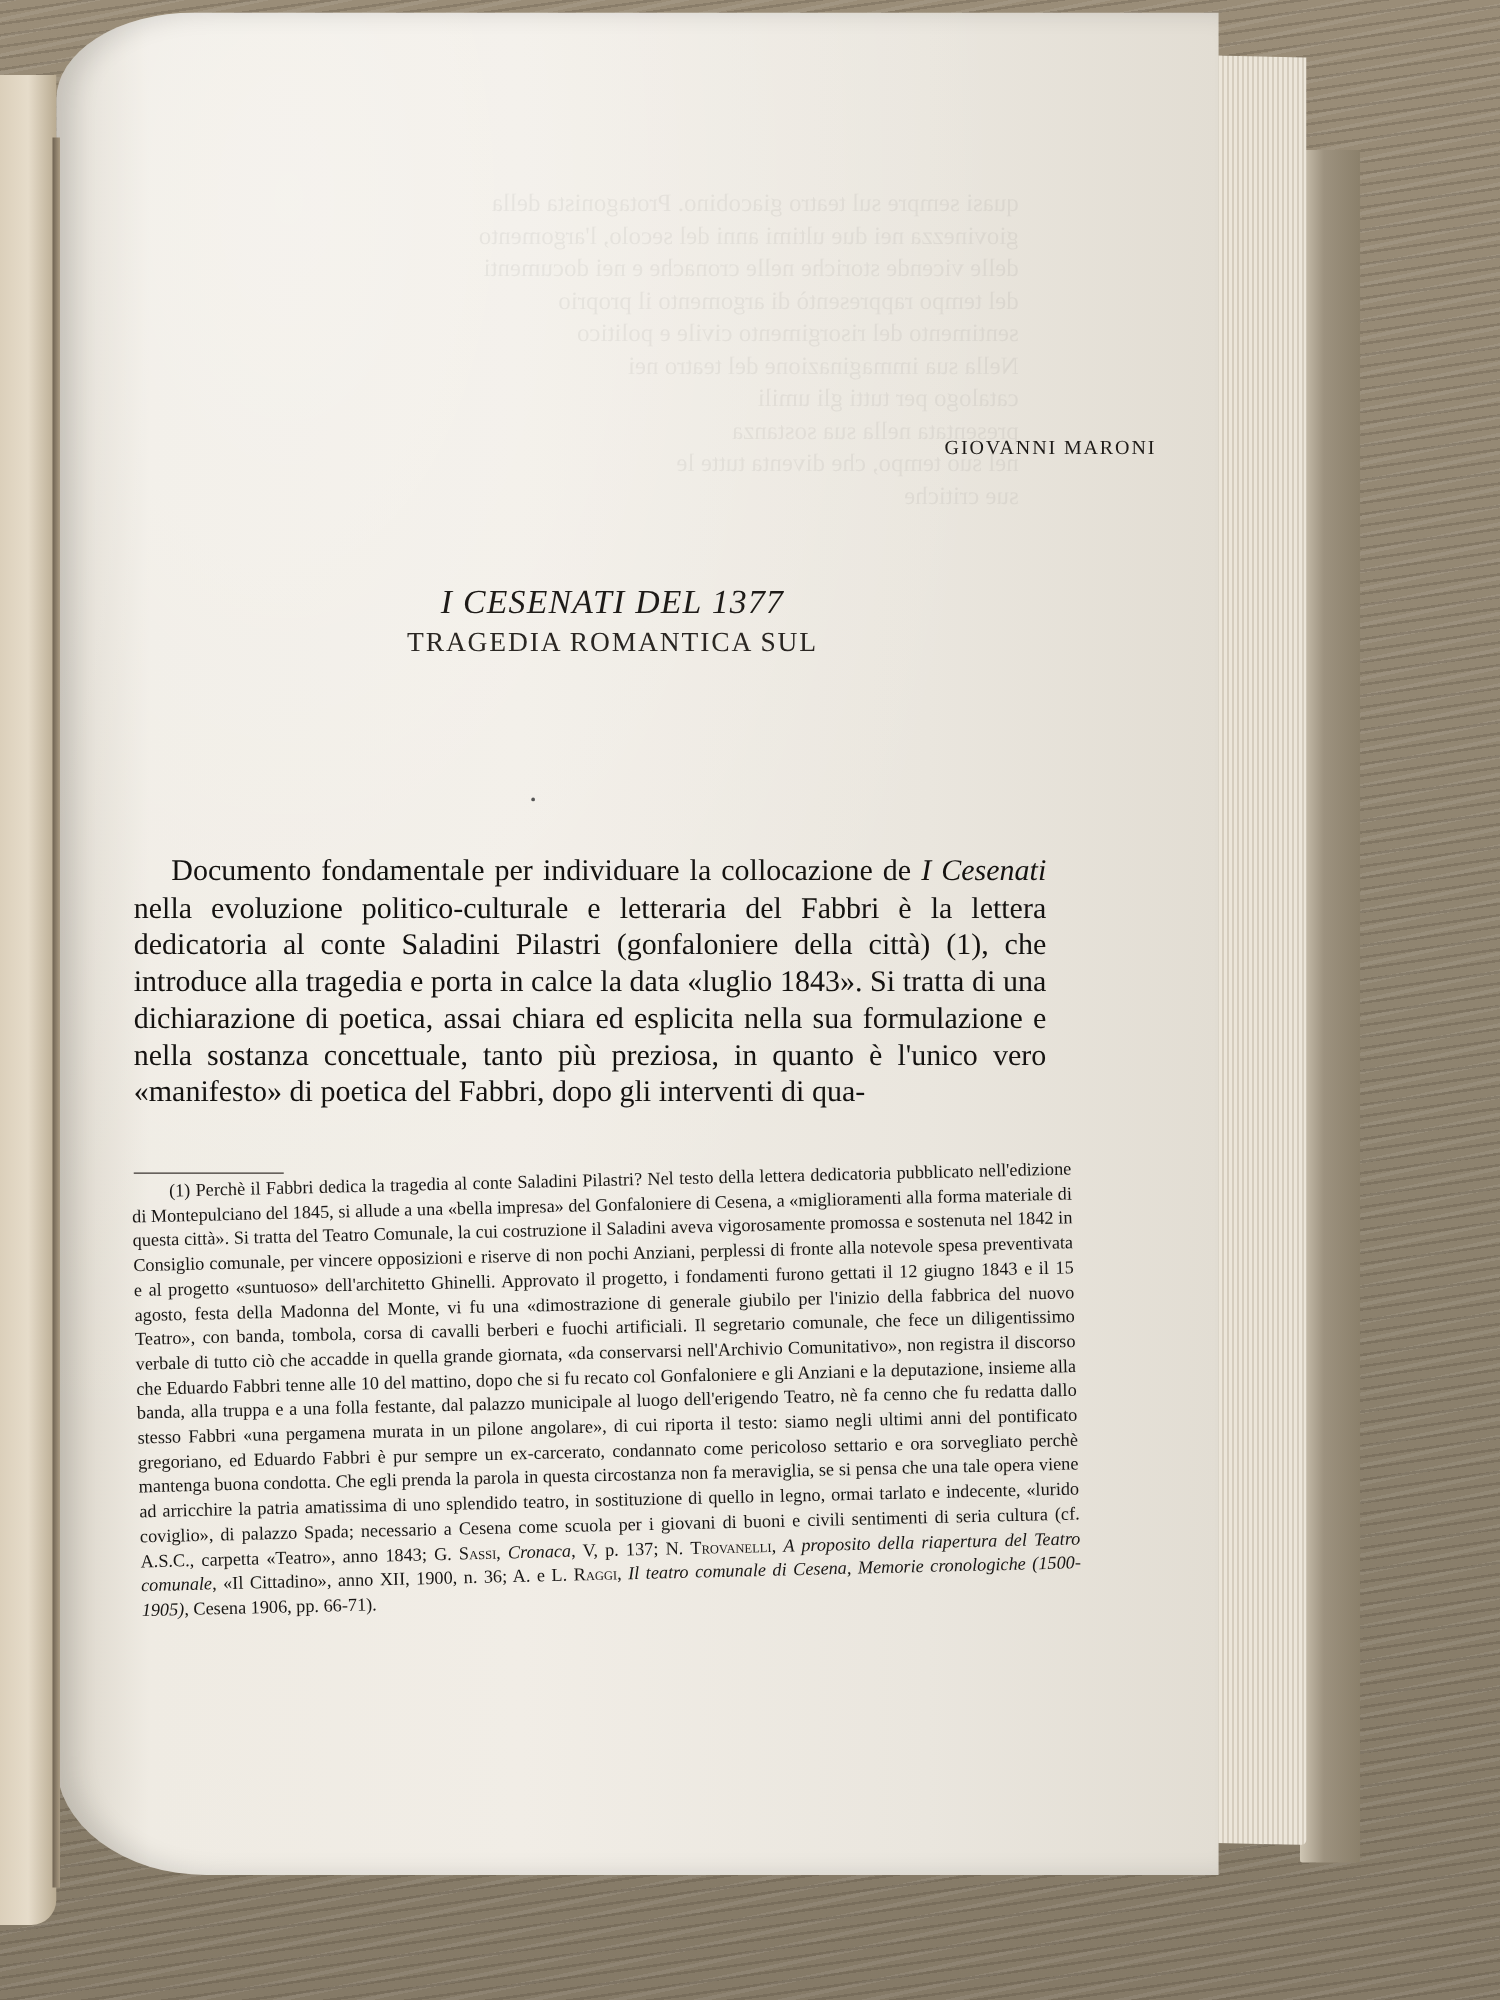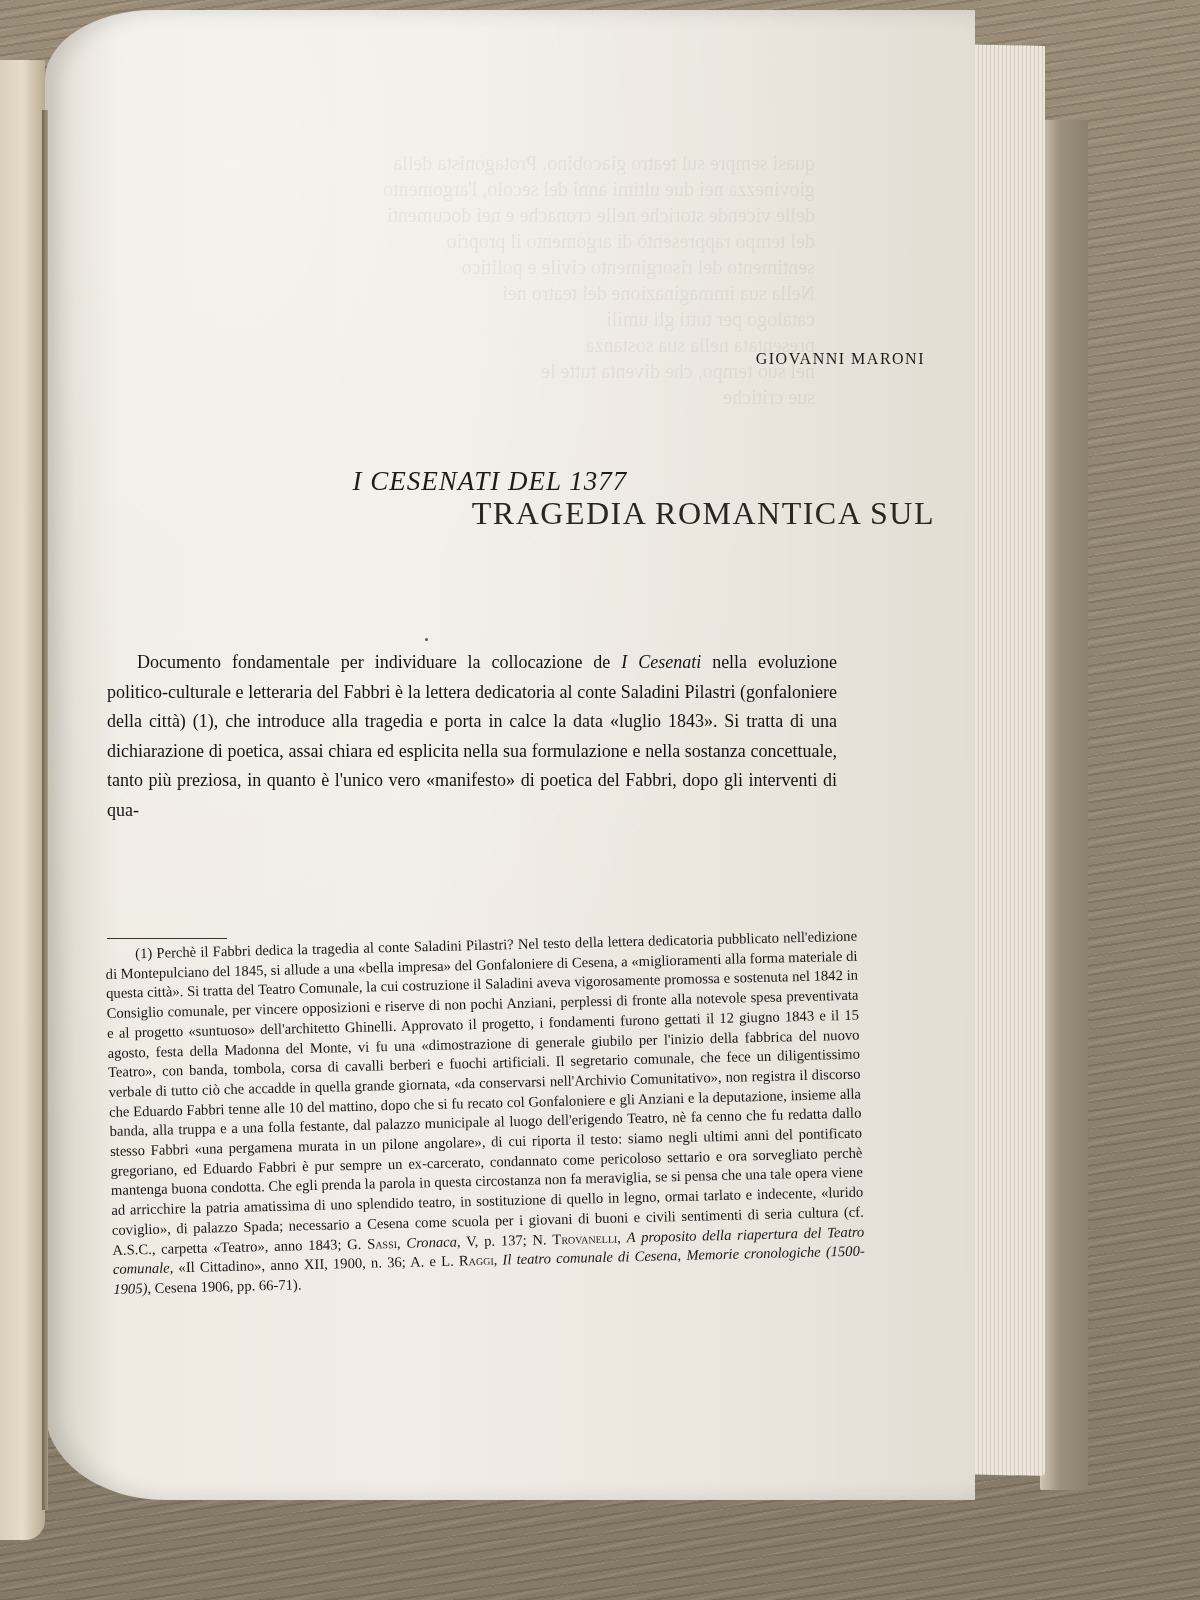--- a/index.html
+++ b/index.html
@@ -45,24 +45,24 @@
     white-space:pre-wrap; overflow:hidden; pointer-events:none;
   }
   .author {
     position:absolute; left:0; width:880px; top:340px; text-align:right;
     font-size:16px; letter-spacing:1.5px; color:#1e1b18;
   }
   .title {
     position:absolute; left:0; width:890px; top:455px; text-align:center; color:#1e1b18;
   }
   .title .t1 { font-style:italic; font-size:27px; letter-spacing:1px; line-height:32px; }
-  .title .t2, .title .t3 { font-size:32px; letter-spacing:1.5px; line-height:33px; color:#2a2622;text-align:right; }
+  .title .t2, .title .t3 { font-size:22px; letter-spacing:1.5px; line-height:33px; color:#2a2622; }
   .body-text {
-    position:absolute; left:62px; top:638px; width:730px;
-    font-size:18px; line-height:29.5px; color:#141210;
+    position:absolute; left:62px; top:673px; width:730px;
+    font-size:24px; line-height:29.5px; color:#141210;
     text-align:justify; text-indent:30px;
   }
   .body-text em { font-style:italic; }
   .fn-rule {
     position:absolute; left:62px; top:928px; width:120px; height:1px; background:#3a3530;
   }
   .footnotes {
     position:absolute; left:60px; top:935px; width:752px;
     font-size:14.6px; line-height:19.7px; color:#181614;
     text-align:justify; text-indent:30px;

